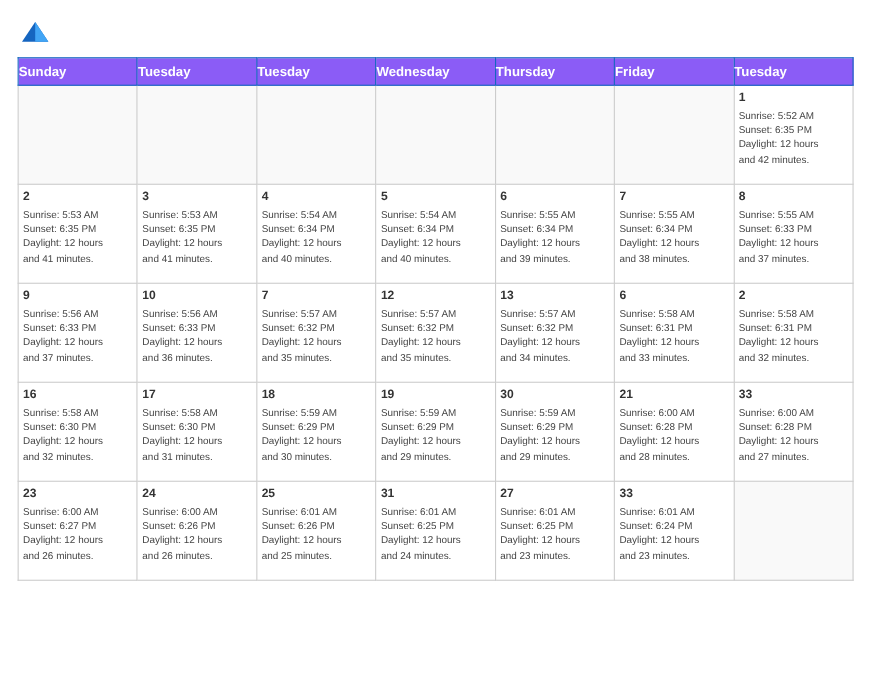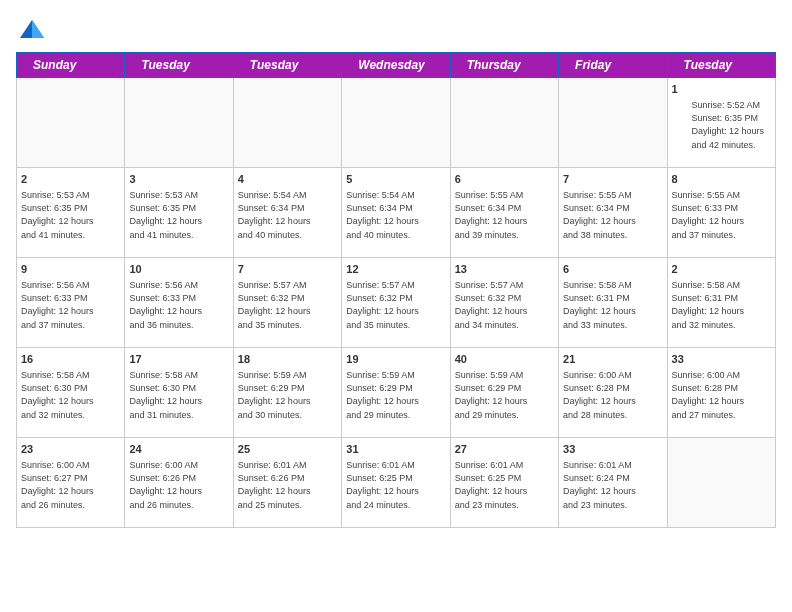--- a/index.html
+++ b/index.html
@@ -42,28 +42,27 @@
     .location {
       font-size: 14px;
       color: #555;
     }
     table {
       width: 100%;
       border-collapse: collapse;
       table-layout: fixed;
     }
     th {
-      background-color: #a21caf;
+      background-color: #8b5cf6;
       color: #fff;
       font-size: 12px;
       font-weight: bold;
-      padding: 5px 16px;
+      padding: 5px 0;
       text-align: left;
       border: 1px solid #1565C0;
-      font-style: italic;
     }
     td {
       border: 1px solid #ccc;
       vertical-align: top;
       padding: 4px 4px;
       height: 90px;
       font-size: 9.5px;
       color: #333;
       line-height: 1.4;
     }
@@ -118,21 +117,21 @@
   <tbody id="calendar-body">
   <tr>
         <td class="empty"></td>
         <td class="empty"></td>
         <td class="empty"></td>
         <td class="empty"></td>
         <td class="empty"></td>
         <td class="empty"></td>
         <td>
           <span class="day-num">1</span>
-          <div class="day-info" style="white-space: pre-line; margin-left: 20px;">Sunrise: 5:52 AM
+          <div class="day-info" style="white-space: pre-line;">Sunrise: 5:52 AM
 Sunset: 6:35 PM
 Daylight: 12 hours
 and 42 minutes.</div>
         </td>
       </tr>
       <tr>
         <td>
           <span class="day-num">2</span>
           <div class="day-info" style="white-space: pre-line;">Sunrise: 5:53 AM
 Sunset: 6:35 PM
@@ -256,21 +255,21 @@
 and 30 minutes.</div>
         </td>
         <td>
           <span class="day-num">19</span>
           <div class="day-info" style="white-space: pre-line;">Sunrise: 5:59 AM
 Sunset: 6:29 PM
 Daylight: 12 hours
 and 29 minutes.</div>
         </td>
         <td>
-          <span class="day-num">40</span>
+          <span class="day-num">30</span>
           <div class="day-info" style="white-space: pre-line;">Sunrise: 5:59 AM
 Sunset: 6:29 PM
 Daylight: 12 hours
 and 29 minutes.</div>
         </td>
         <td>
           <span class="day-num">21</span>
           <div class="day-info" style="white-space: pre-line;">Sunrise: 6:00 AM
 Sunset: 6:28 PM
 Daylight: 12 hours

